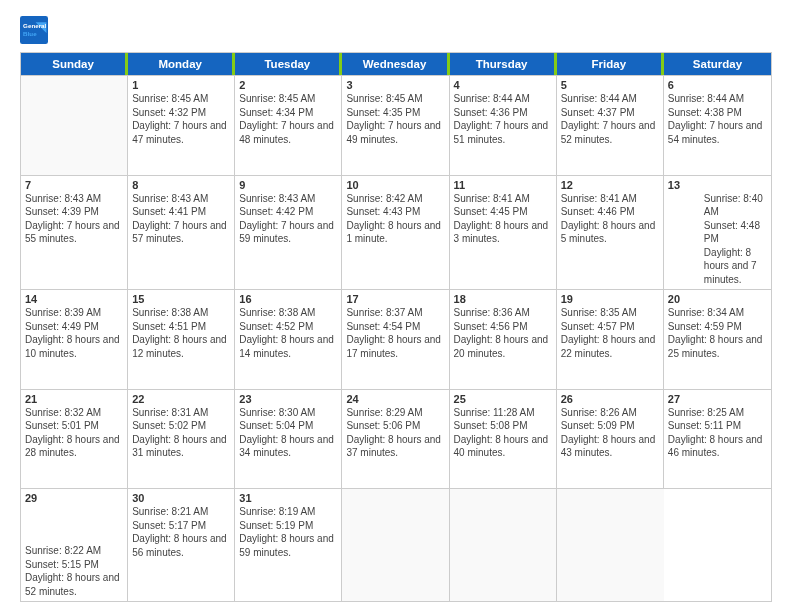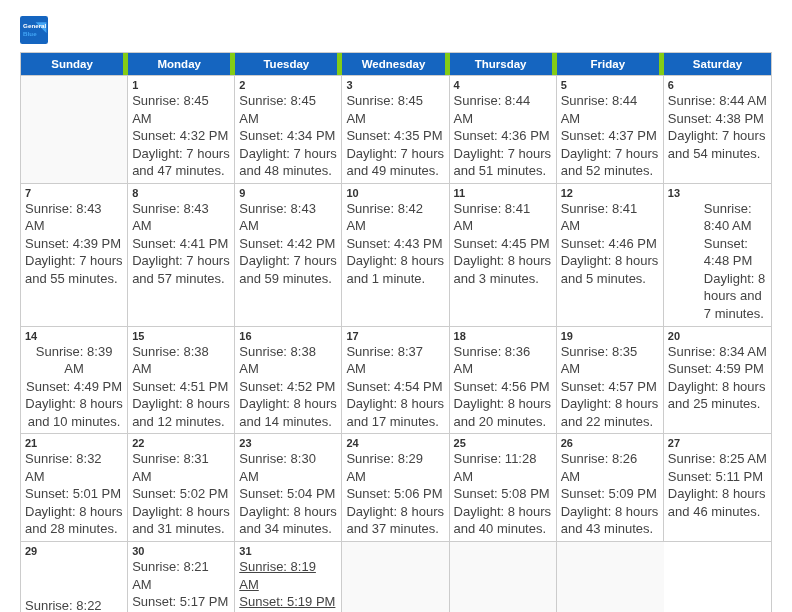--- a/index.html
+++ b/index.html
@@ -57,21 +57,21 @@
       display: grid;
       grid-template-columns: repeat(7, 1fr);
       background: #1565c0;
     }
     .cal-header-cell {
       color: #fff;
       font-size: 11.5px;
       font-weight: bold;
       padding: 5px 4px;
       text-align: center;
-      border-right: 5px solid #84cc16;
+      border-right: 3px solid #84cc16;
     }
     .cal-header-cell:last-child { border-right: none; }
     .cal-body {
       flex: 1;
       display: flex;
       flex-direction: column;
     }
     .cal-week {
       display: grid;
       grid-template-columns: repeat(7, 1fr);
@@ -88,21 +88,21 @@
     }
     .cal-cell:last-child { border-right: none; }
     .cal-cell.empty { background: #f9f9f9; }
     .day-num {
       font-size: 11px;
       font-weight: bold;
       color: #333;
       margin-bottom: 1px;
     }
     .day-info {
-      font-size: 13px;
+      font-size: 10px;
       color: #444;
       line-height: 1.35;
     }
   </style>
 </head>
 <body>
 
 <div class="page">
   <div class="header">
     <div class="logo">
@@ -209,21 +209,21 @@
           <div class="cal-cell">
             <div class="day-num">13</div>
             <div class="day-info" style="white-space: pre-line; margin-left: 36px;">Sunrise: 8:40 AM
 Sunset: 4:48 PM
 Daylight: 8 hours and 7 minutes.</div>
           </div>
         </div>
         <div class="cal-week">
           <div class="cal-cell">
             <div class="day-num">14</div>
-            <div class="day-info" style="white-space: pre-line; text-align: center;">Sunrise: 8:39 AM
+            <div class="day-info" style="white-space: pre-line;">Sunrise: 8:39 AM
 Sunset: 4:49 PM
 Daylight: 8 hours and 10 minutes.</div>
           </div>
           <div class="cal-cell">
             <div class="day-num">15</div>
             <div class="day-info" style="white-space: pre-line;">Sunrise: 8:38 AM
 Sunset: 4:51 PM
 Daylight: 8 hours and 12 minutes.</div>
           </div>
           <div class="cal-cell">
@@ -309,21 +309,21 @@
 Daylight: 8 hours and 52 minutes.</div>
           </div>
           <div class="cal-cell">
             <div class="day-num">30</div>
             <div class="day-info" style="white-space: pre-line;">Sunrise: 8:21 AM
 Sunset: 5:17 PM
 Daylight: 8 hours and 56 minutes.</div>
           </div>
           <div class="cal-cell">
             <div class="day-num">31</div>
-            <div class="day-info" style="white-space: pre-line; text-decoration: underline;">Sunrise: 8:19 AM
+            <div class="day-info" style="white-space: pre-line;">Sunrise: 8:19 AM
 Sunset: 5:19 PM
 Daylight: 8 hours and 59 minutes.</div>
           </div>
           <div class="cal-cell empty"></div>
           <div class="cal-cell empty"></div>
           <div class="cal-cell empty"></div>
         </div>
       </div>
   </div>
 </div>

